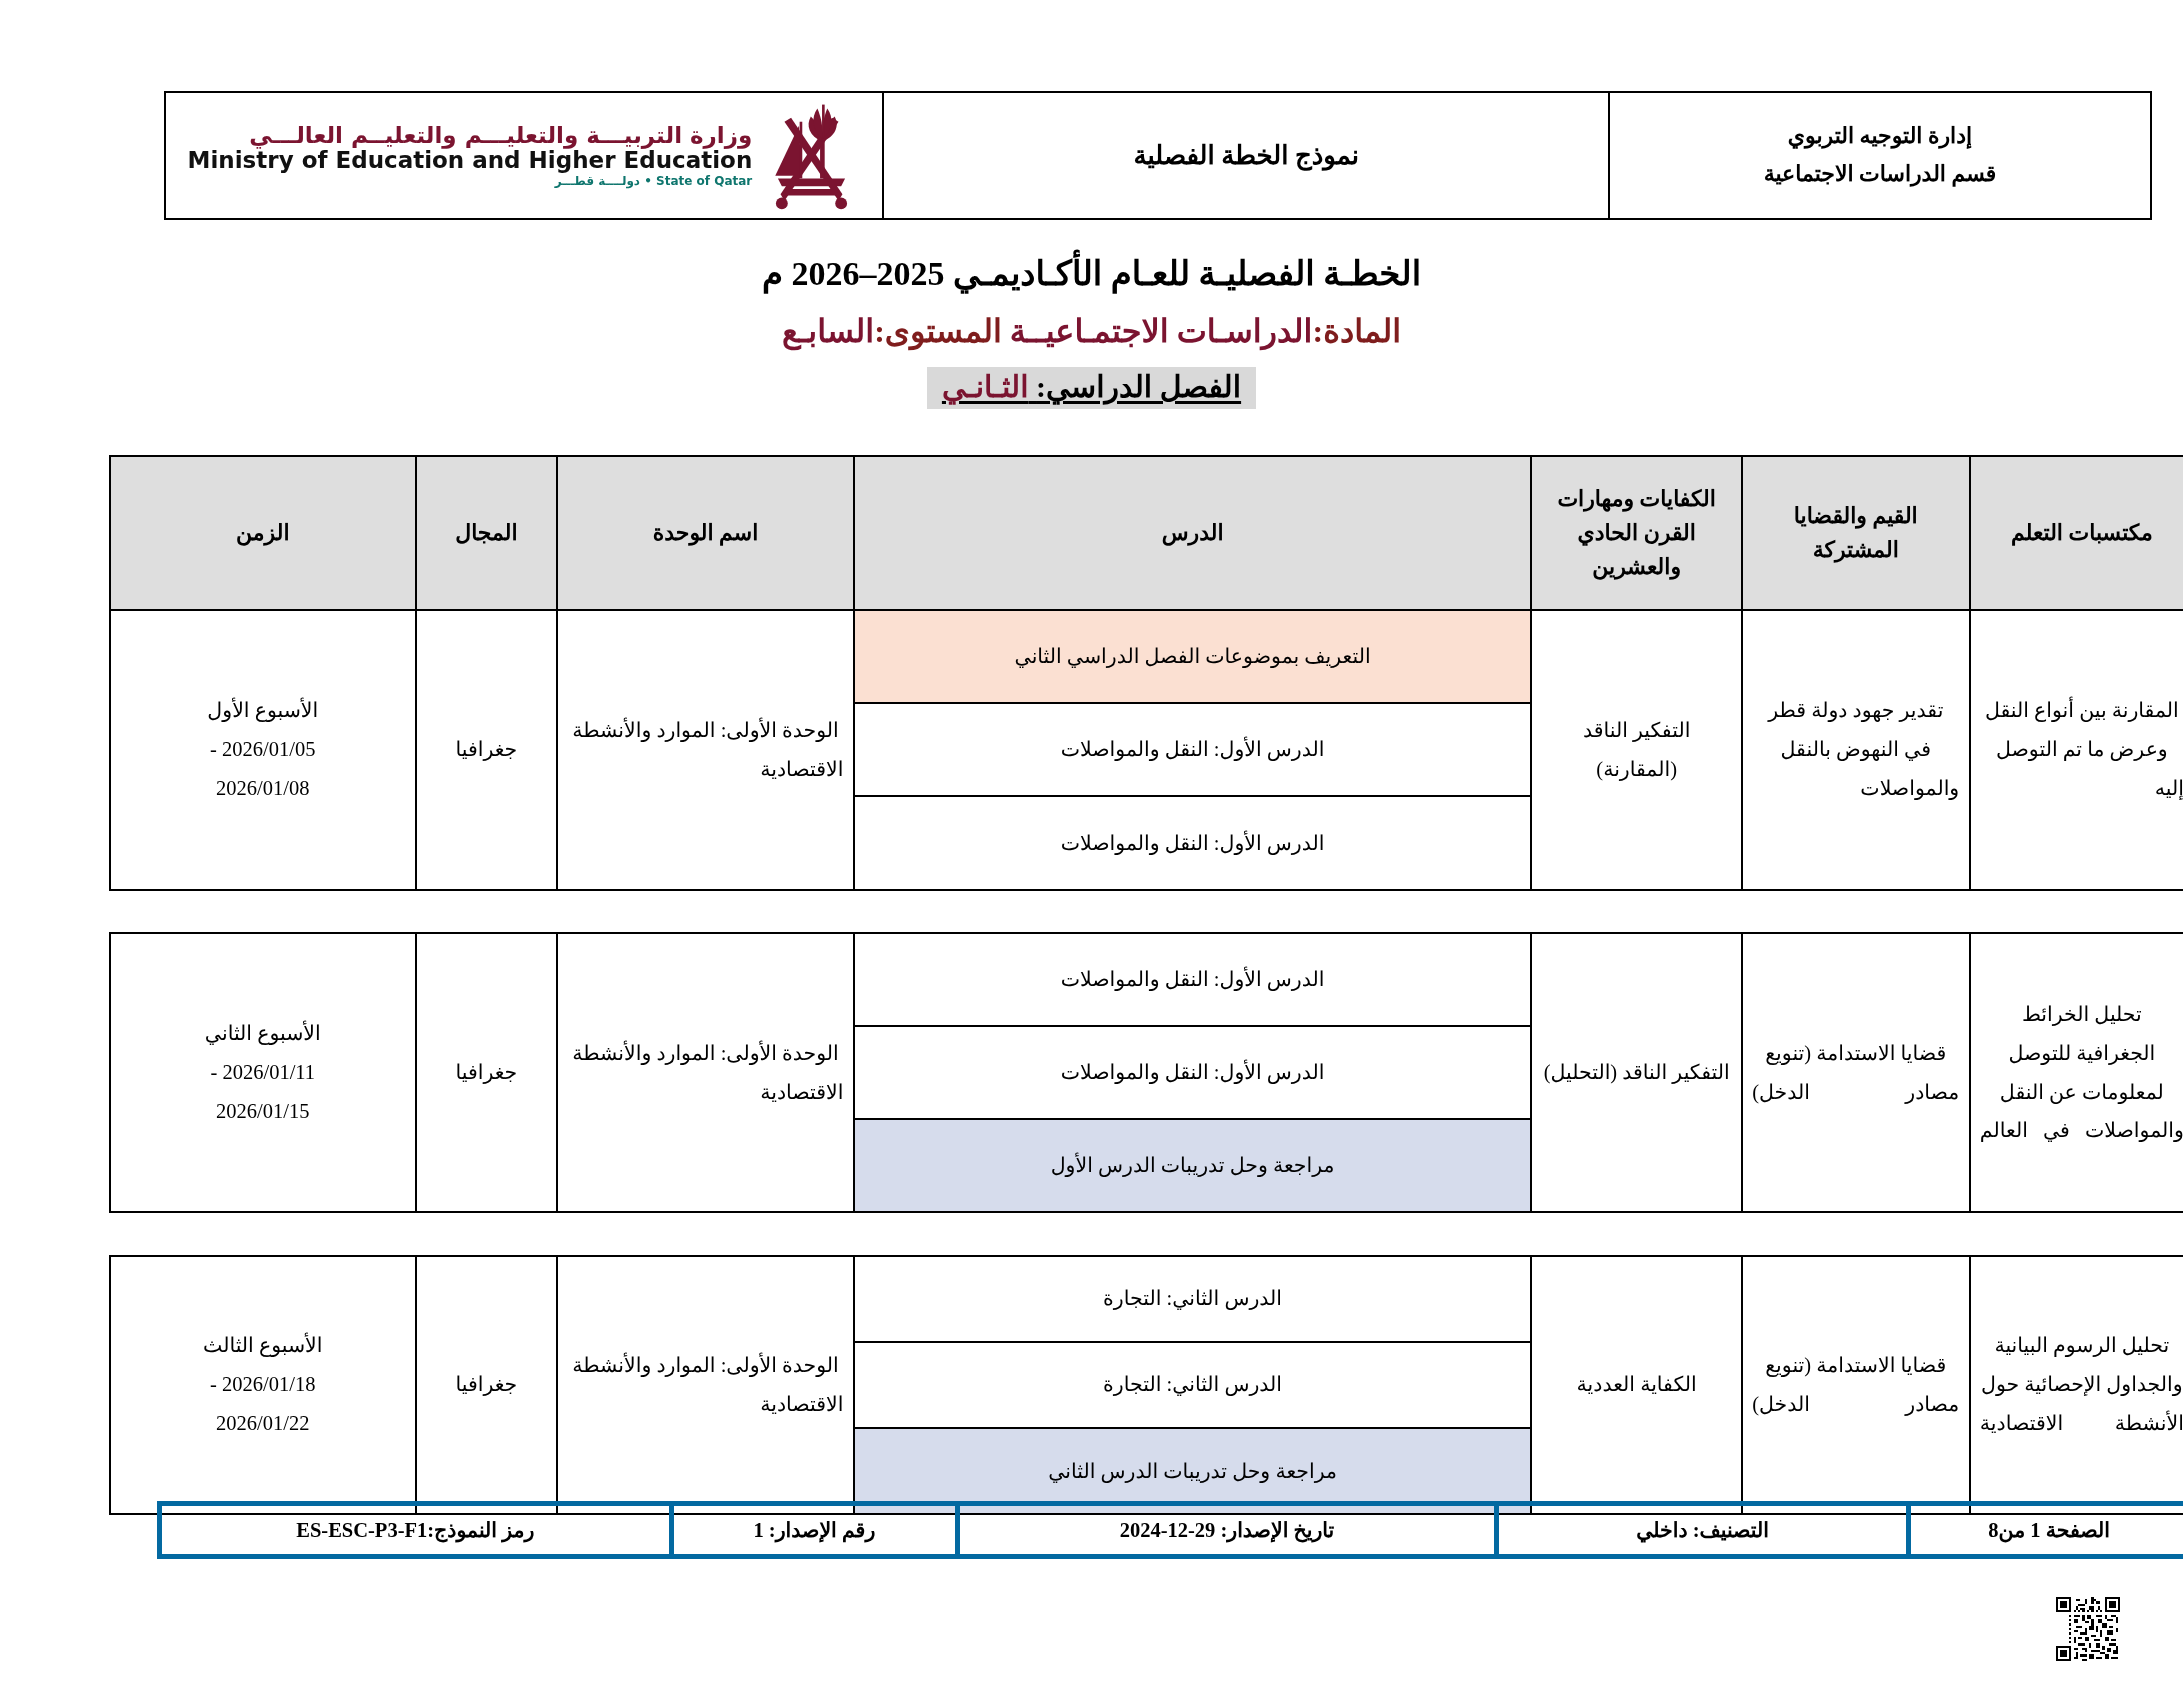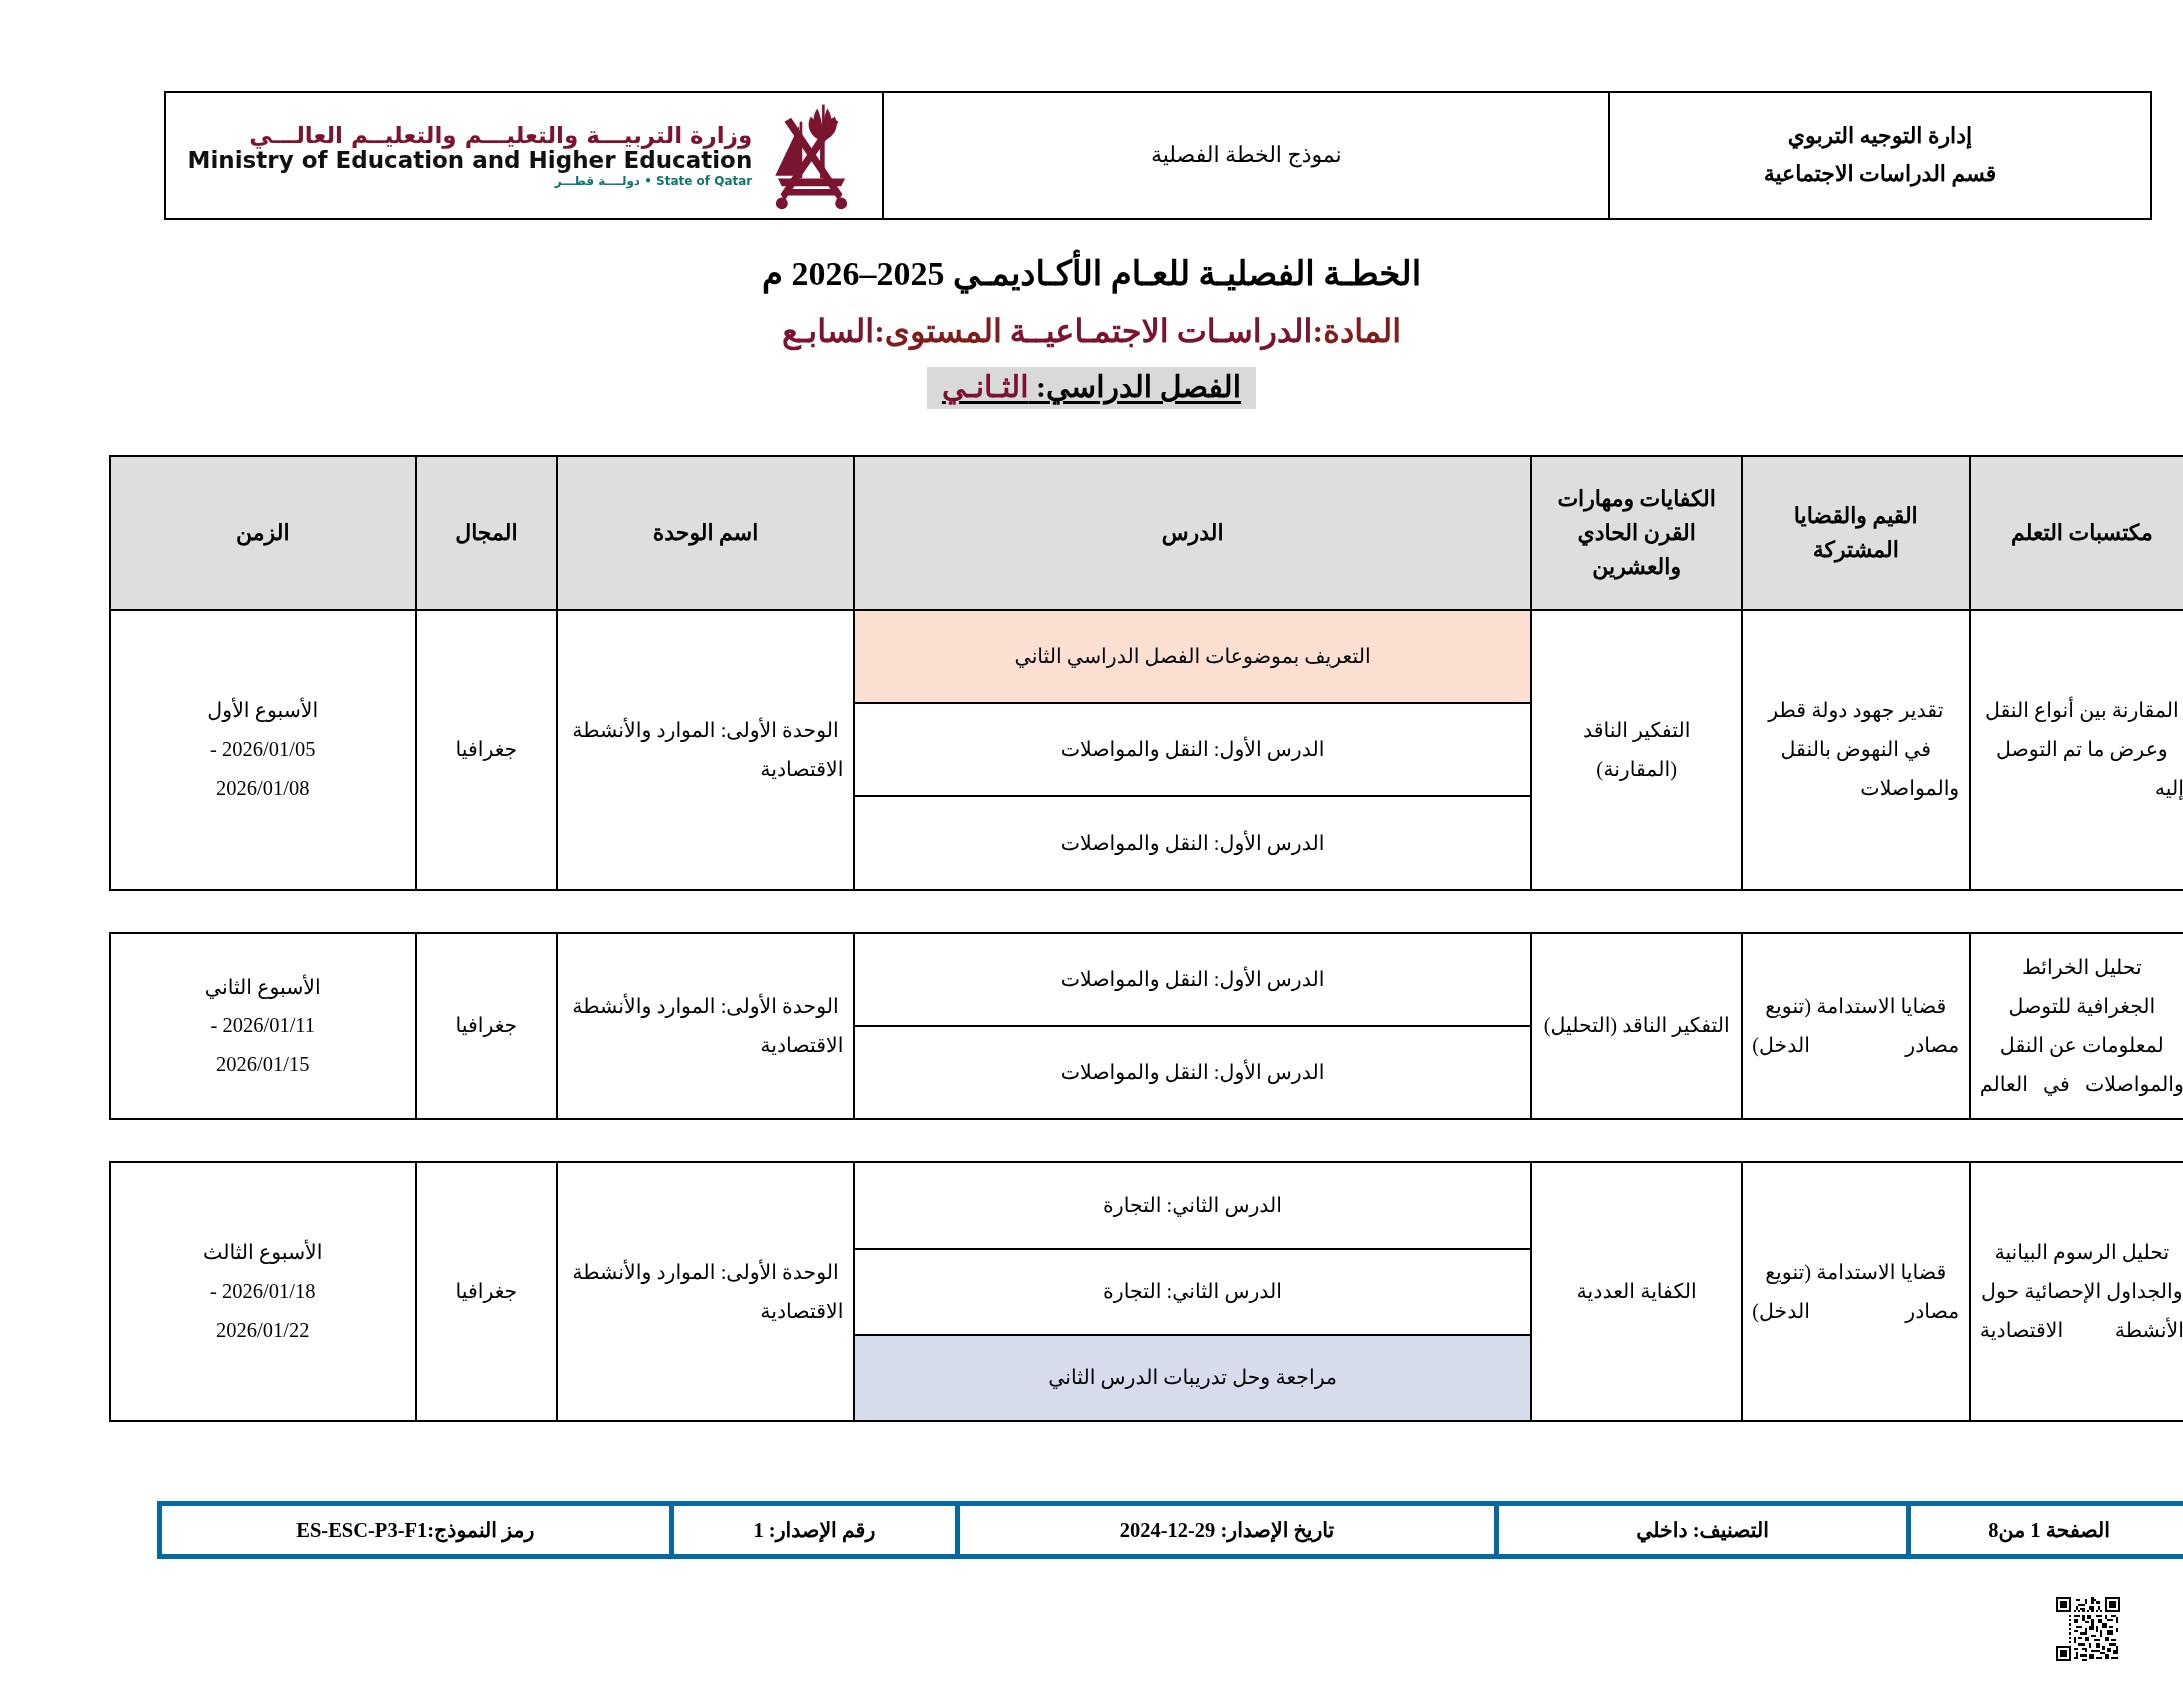--- a/index.html
+++ b/index.html
@@ -40,22 +40,22 @@
   }
   .hdr-dept {
     font-family: "Liberation Serif", "DejaVu Serif", serif;
     font-weight: bold;
     font-size: 22px;
     line-height: 1.75;
     width: 526px;
   }
   .hdr-mid {
     font-family: "Liberation Serif", "DejaVu Serif", serif;
-    font-weight: normal;
-    font-size: 22px;
+    font-weight: bold;
+    font-size: 26px;
     width: 711px;
   }
   .hdr-logo-cell {
     width: 703px;
     padding: 0 8px;
     margin-top: 44px;
   }
 
   
   .logo-wrap {
@@ -362,20 +362,23 @@
         <td class="cell-just">قضايا الاستدامة (تنويع مصادر الدخل)</td>
         <td class="cell-skills">التفكير الناقد (التحليل)</td>
         <td class="lesson-cell">
           <table class="lesson-stack">
             <tbody>
               <tr>
                   <td style="height:78px">الدرس الأول: النقل والمواصلات</td>
                 </tr>
               <tr>
                   <td style="height:78px">الدرس الأول: النقل والمواصلات</td>
+                </tr>
+              <tr>
+                  <td class="fill-blue" style="height:78px">مراجعة وحل تدريبات الدرس الأول</td>
                 </tr>
             </tbody>
           </table>
         </td>
         <td class="cell-unit">الوحدة الأولى: الموارد والأنشطة الاقتصادية</td>
         <td class="cell-field">جغرافيا</td>
         <td class="cell-time">
           <div>الأسبوع الثاني</div>
           <div>2026/01/11 -</div>
           <div>2026/01/15</div>

